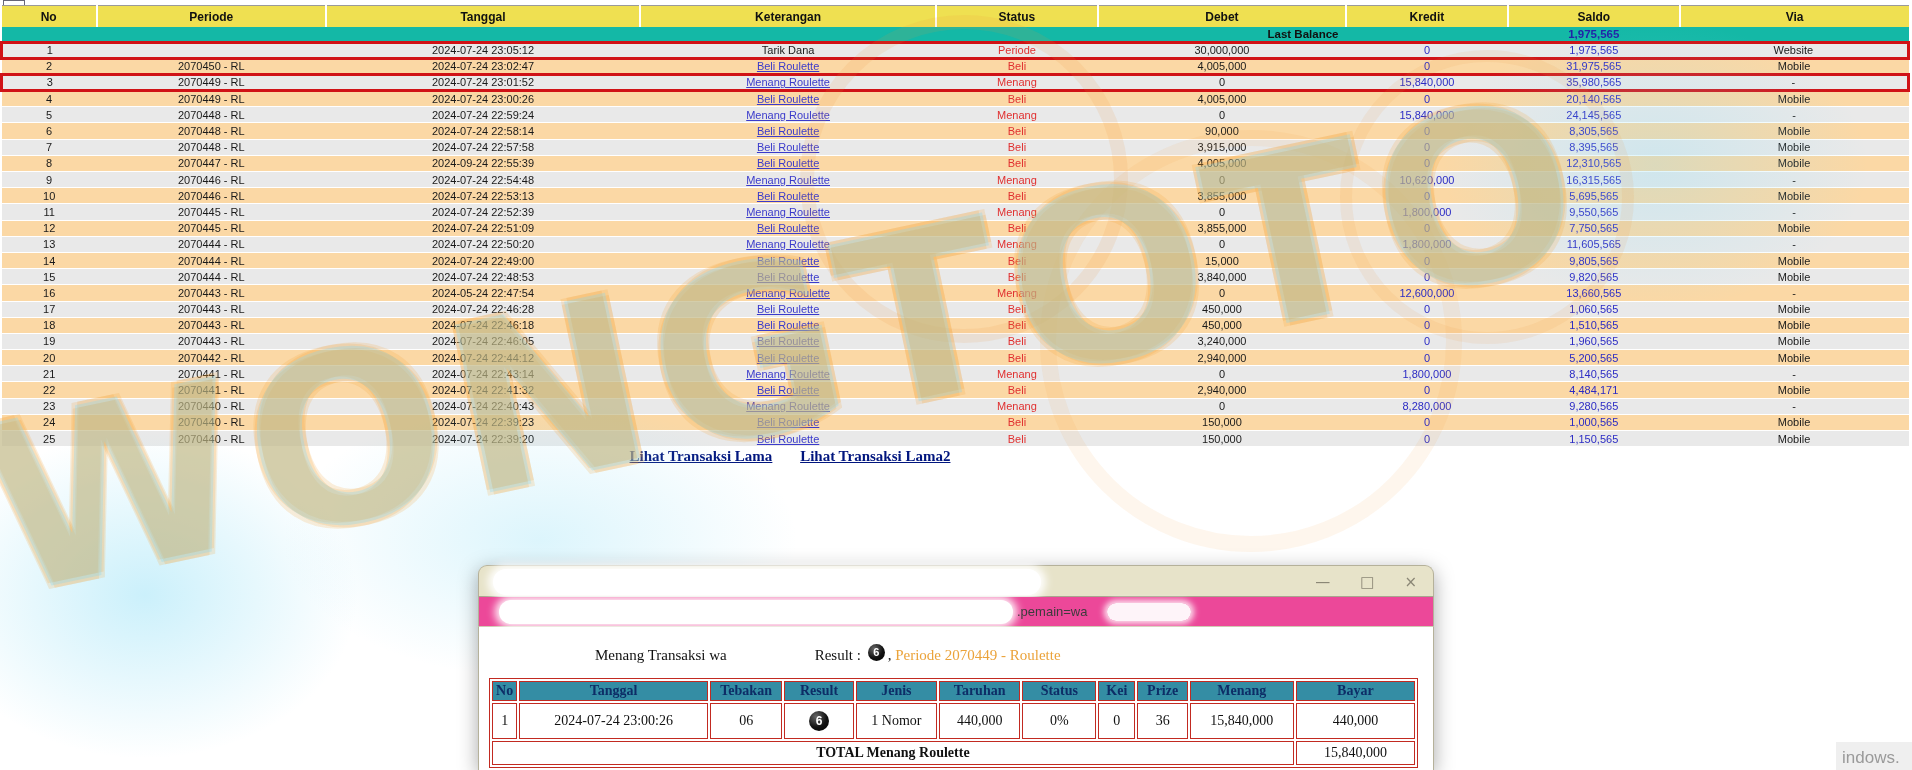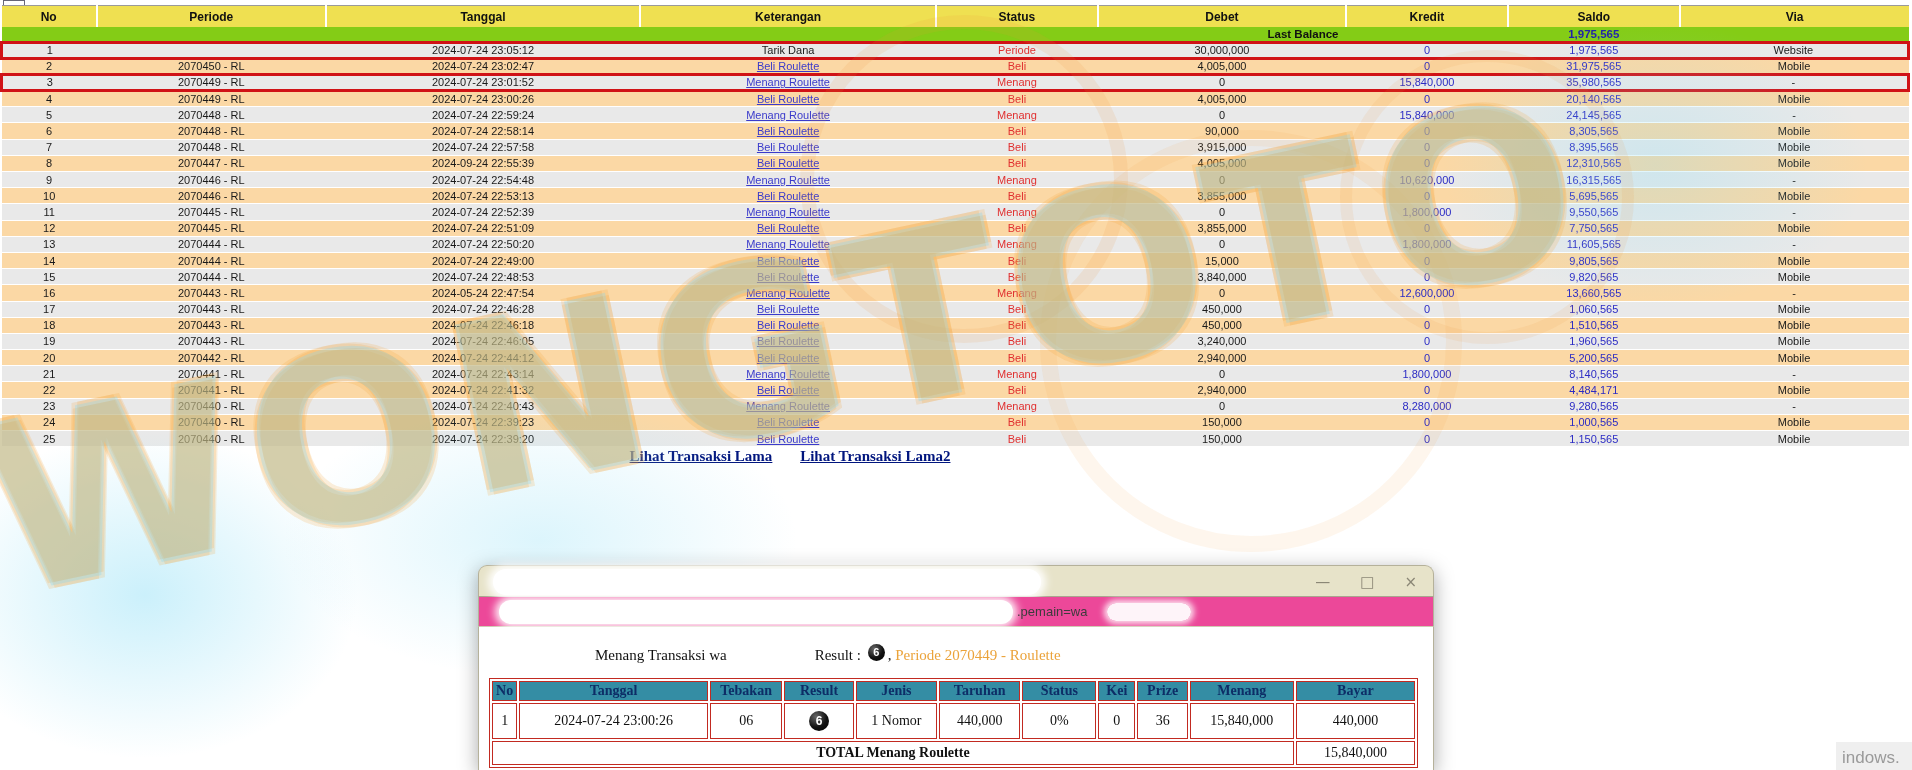--- a/index.html
+++ b/index.html
@@ -16,21 +16,21 @@
   }
   table.main th{
     background:#EFE051;font-weight:bold;font-size:12px;color:#111;
     height:21px;padding:0;border-left:2px solid #fff;text-align:center;
   }
   table.main th:first-child{border-left:none;}
   table.main td{
     height:16.2px;padding:0;text-align:center;box-sizing:border-box;
     border-bottom:1px solid #fff;white-space:nowrap;overflow:hidden;
   }
-  tr.lastbal td{background:#84cc16;height:15px;}
+  tr.lastbal td{background:#14b8a6;height:15px;}
   .lb-label{font-weight:bold;color:#111;font-size:11.5px;}
   .lb-value{font-weight:bold;color:#2222A8;font-size:11.5px;}
   tr.odd td{background:#E9E9E9;}
   tr.even td{background:#FBD8A5;}
   td.status{color:#E03030;}
   td.blue{color:#2B2BC4;}
   a.kt-link{color:#3B3BCB;text-decoration:underline;cursor:pointer;}
   
   tr.hl td{border-top:3px solid #D01216;border-bottom:3px solid #D01216;}
   tr.hl td:first-child{border-left:3px solid #D01216;}

